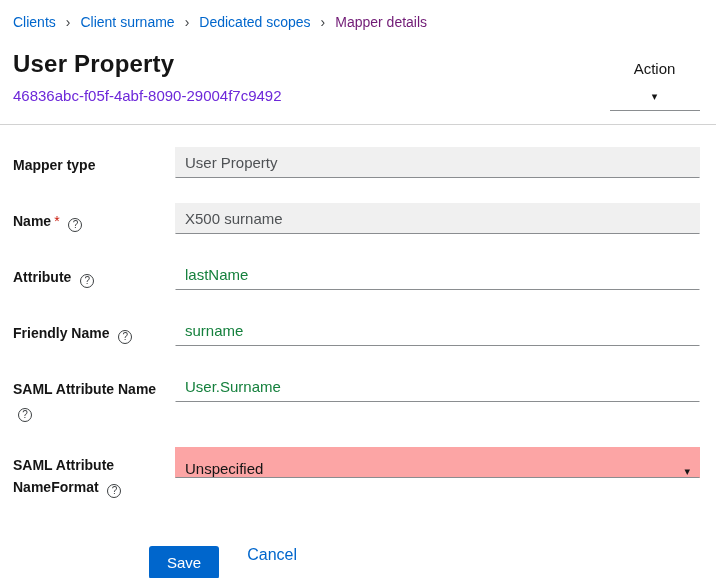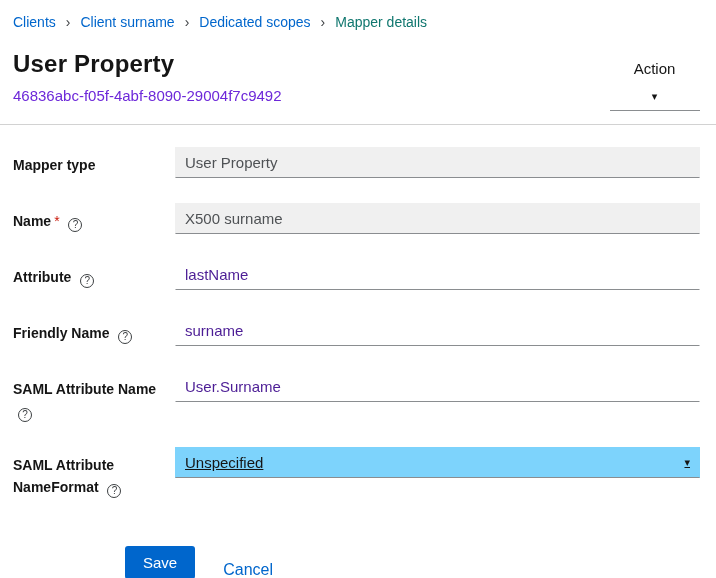--- a/index.html
+++ b/index.html
@@ -19,21 +19,21 @@
   
   .breadcrumb {
     display: flex;
     align-items: center;
     gap: 10px;
     padding-top: 14px;
     font-size: 14px;
   }
   .crumb-link { color: #0066cc; text-decoration: none; cursor: pointer; }
   .crumb-sep { color: #3c3f42; font-size: 14px; line-height: 1; }
-  .crumb-current { color: #0f766e; }
+  .crumb-current { color: #701a75; }
 
   
   .header-row {
     display: flex;
     justify-content: space-between;
     align-items: flex-start;
     margin-top: 20px;
   }
   .page-title {
     margin: 0;
@@ -105,48 +105,47 @@
     color: #3c3f42;
     vertical-align: -2px;
     cursor: pointer;
   }
   input.input {
     width: 100%;
     height: 31px;
     padding: 0 9px;
     font-family: inherit;
     font-size: 15px;
-    color: #4c1d95;
+    color: #15803d;
     background: #ffffff;
     border: 1px solid transparent;
     border-bottom: 1px solid #8a8d90;
     outline: none;
   }
   input.input.disabled { background: #f0f0f0; color: #4f5255; }
   .select {
     display: flex;
-    align-items: center;
+    align-items: flex-end;
     justify-content: space-between;
     width: 100%;
     height: 31px;
     padding: 0 9px 0 9px;
     font-size: 15px;
     color: #151515;
-    background: #7dd3fc;
+    background: #fca5a5;
     border: 1px solid transparent;
     border-bottom: 1px solid #8a8d90;
     cursor: pointer;
-    text-decoration: underline;
   }
 
   
   .buttons-row {
     display: flex;
-    align-items: flex-end;
-    margin-left: 68px;
+    align-items: flex-start;
+    margin-left: 92px;
     margin-top: 48px;
     padding-left: 44px;
   }
   .save-btn {
     background: #0066cc;
     color: #ffffff;
     border: none;
     border-radius: 3px;
     padding: 8px 18px;
     font-family: inherit;

